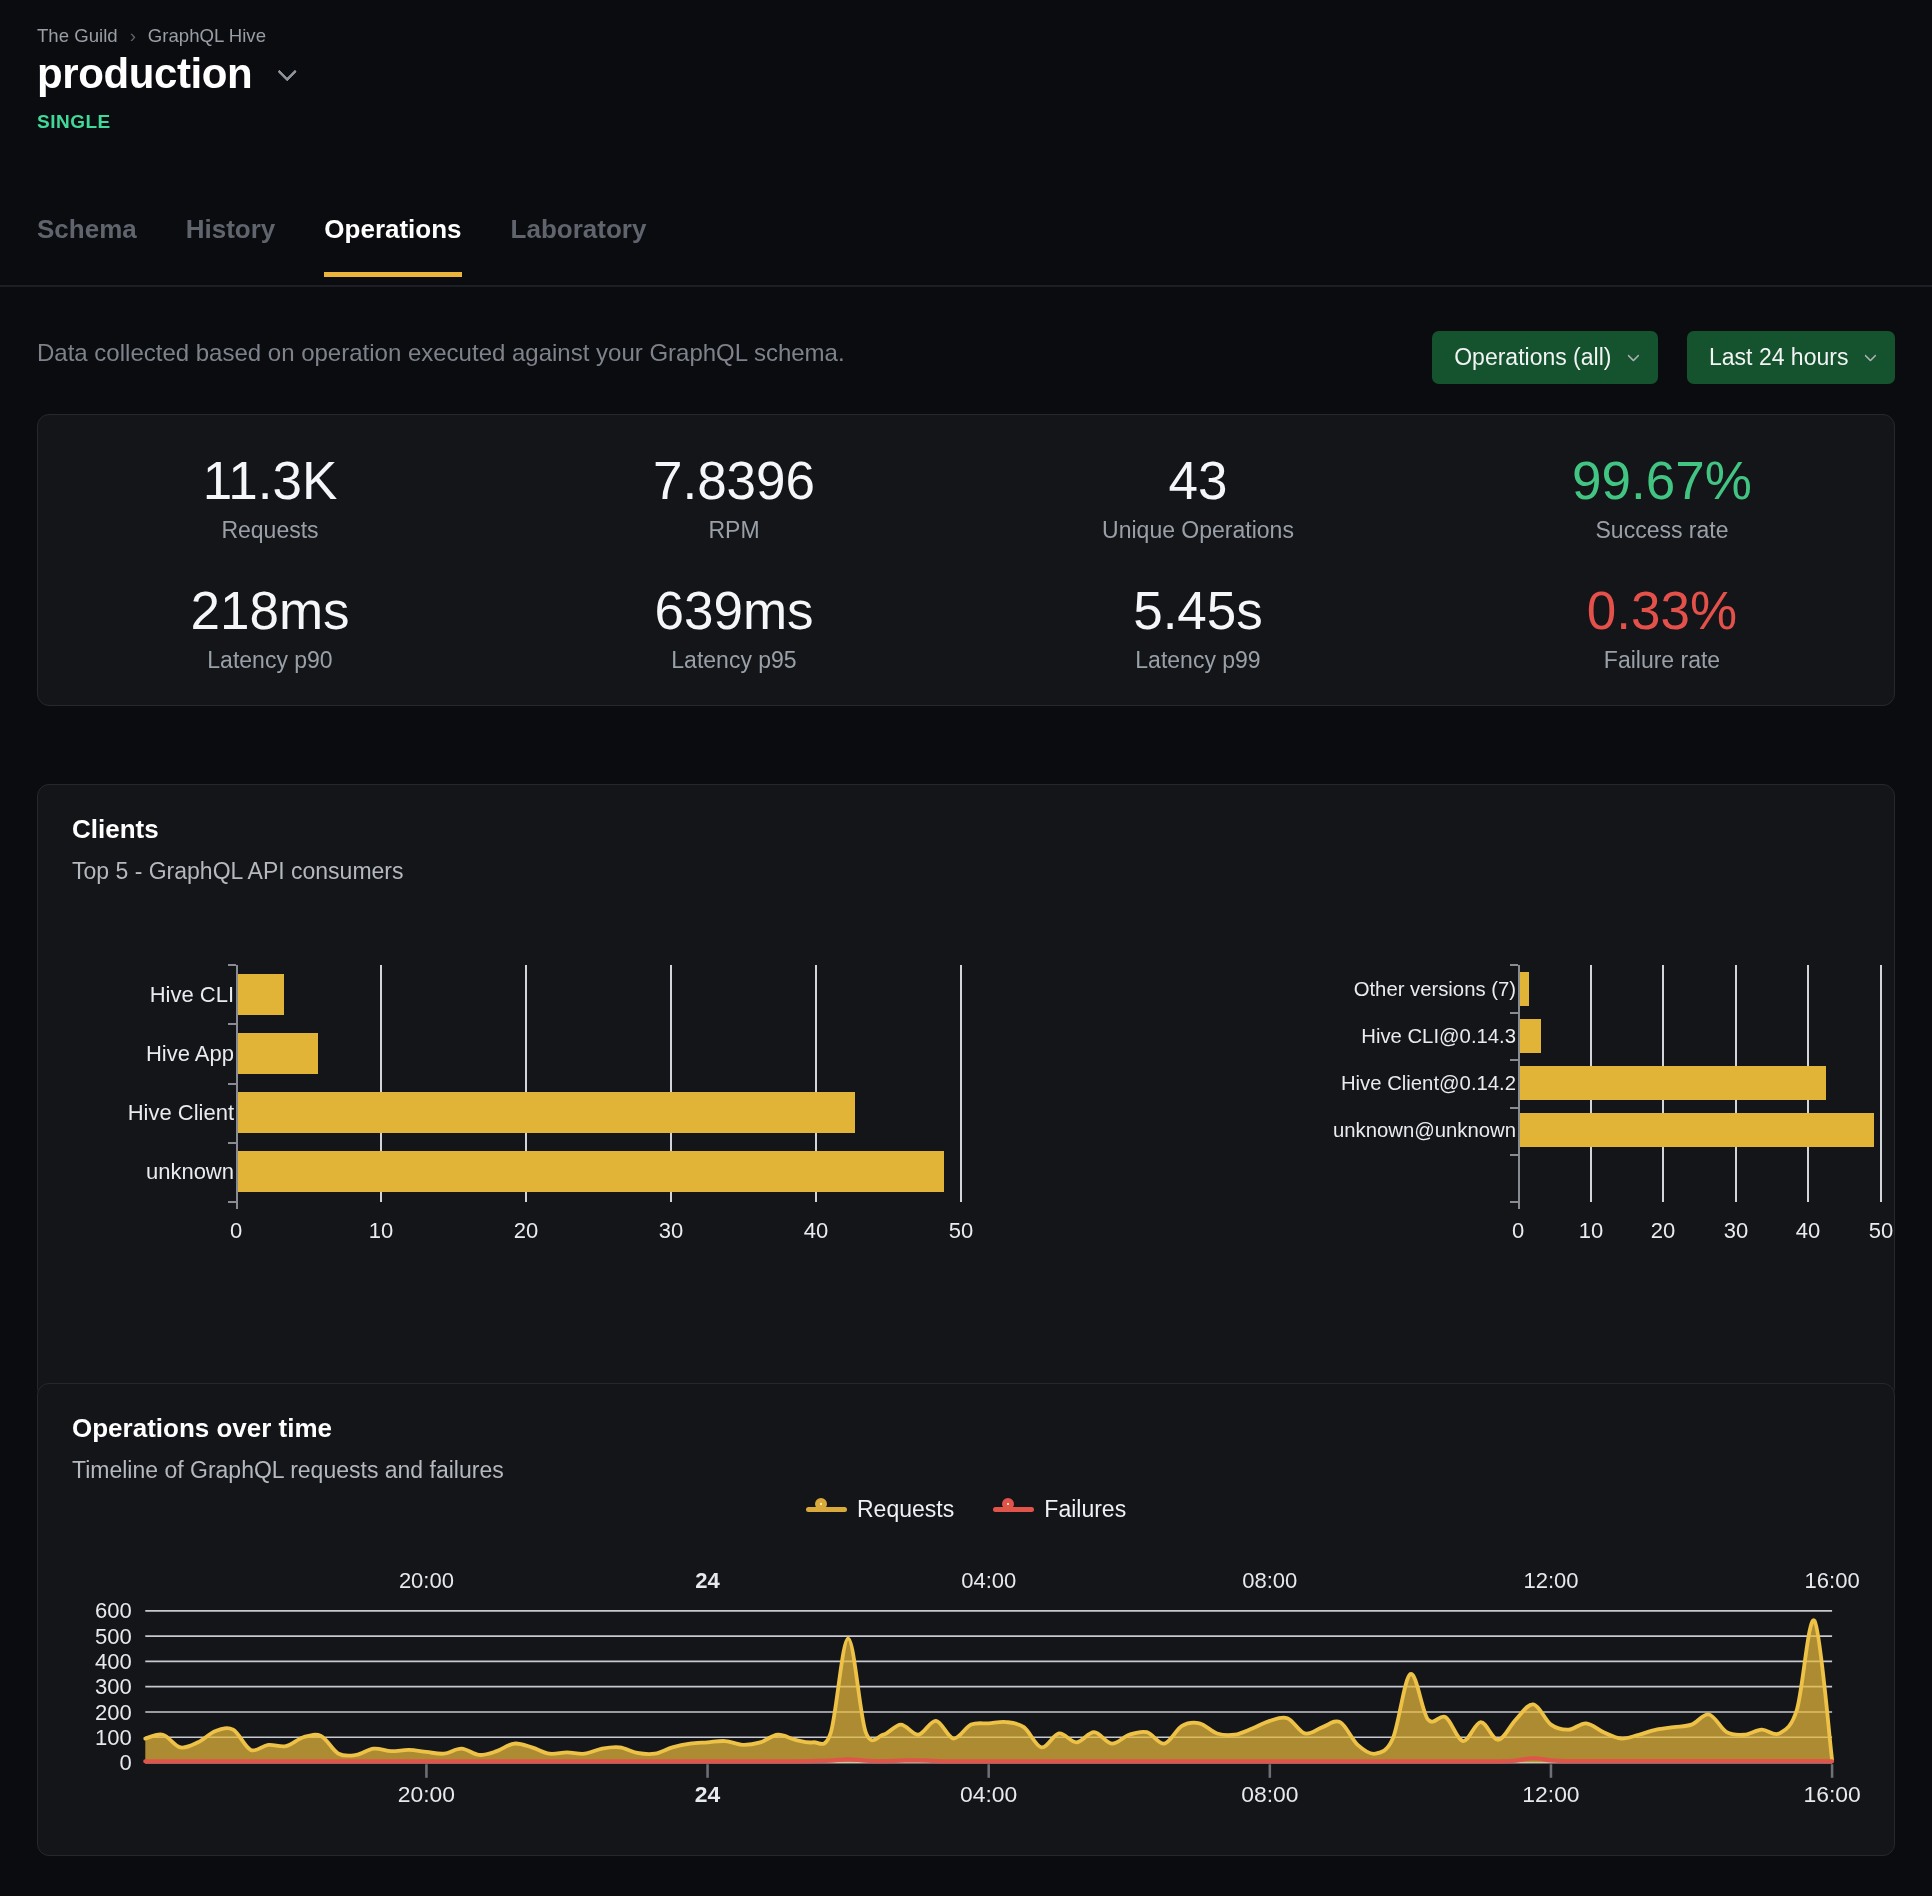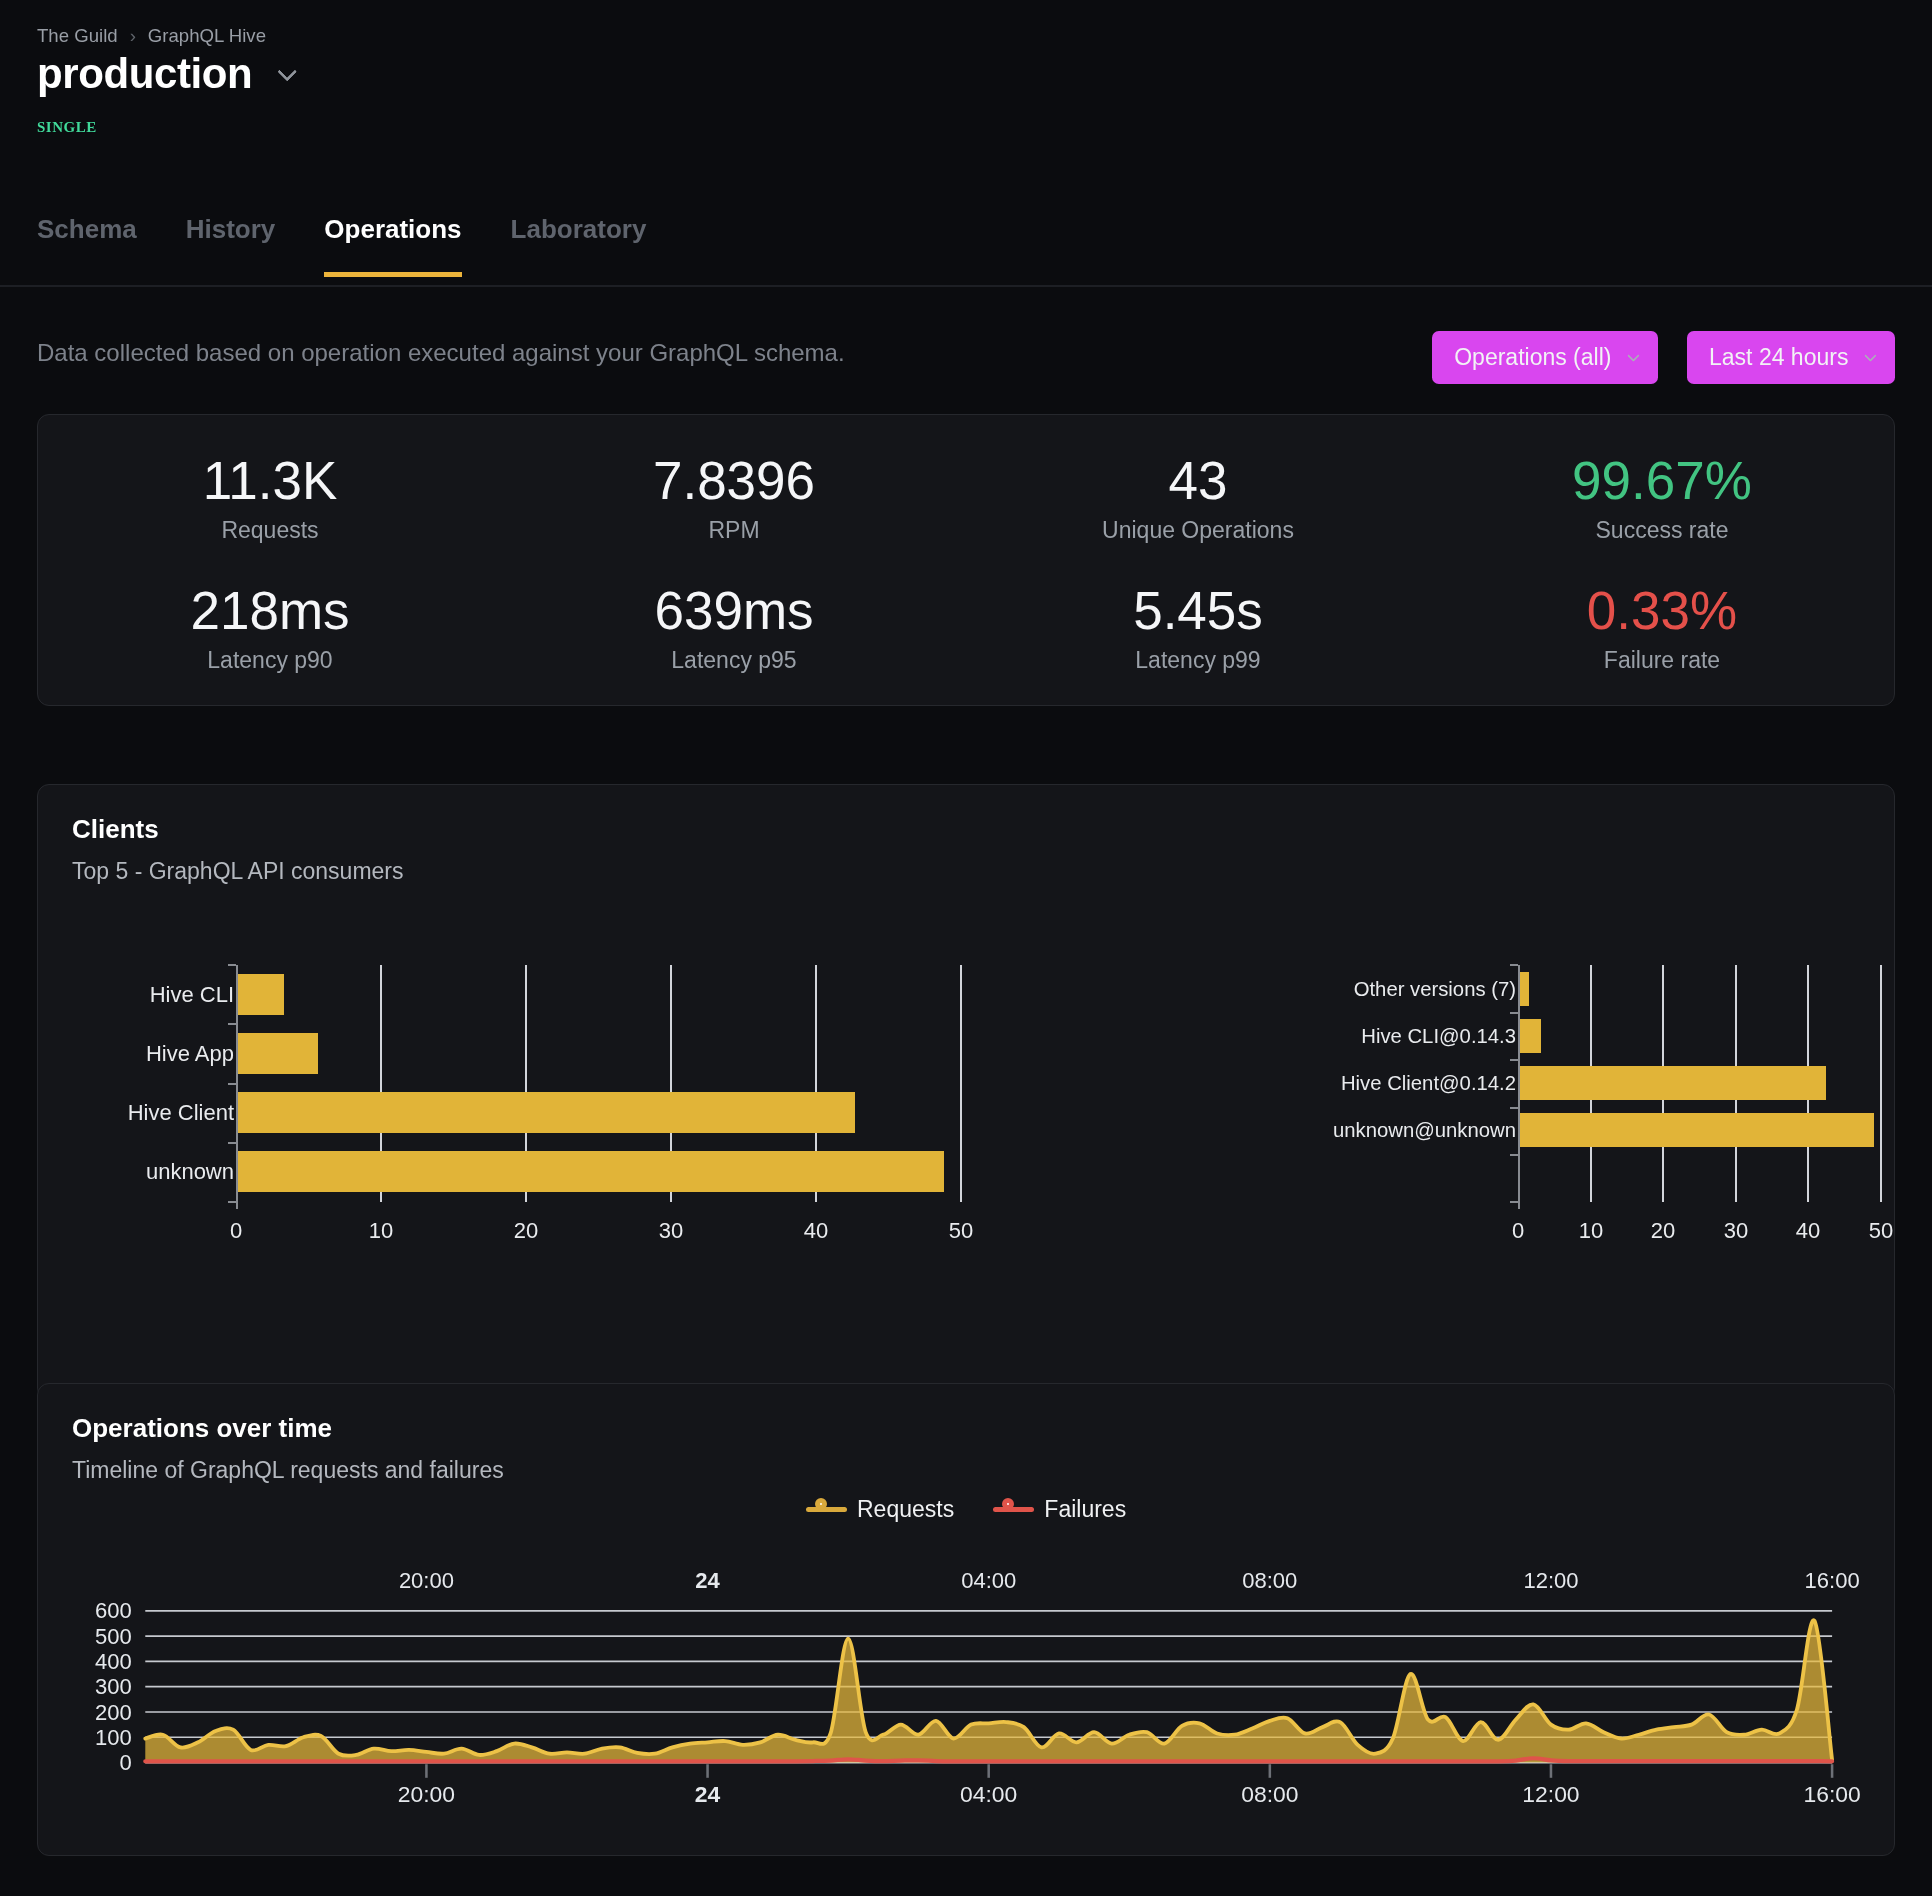--- a/index.html
+++ b/index.html
@@ -10,29 +10,29 @@
   }
   
   .breadcrumb { position:absolute; left:37px; top:25.4px; display:flex; align-items:center; gap:12px;
     font-size:18.6px; color:#999ea6; }
   .crumb { cursor:pointer; }
   .crumb-sep { color:#5f646b; font-size:18.6px; }
   .title-row { position:absolute; left:37px; top:49px; display:flex; align-items:center; gap:25.4px; }
   .target-title { font-size:42px; line-height:49px; font-weight:800; color:#ffffff; letter-spacing:-0.4px; }
   .chev { display:inline-block; width:13.6px; height:13.6px; border-right:3.4px solid #8f949b; border-bottom:3.4px solid #8f949b;
     transform:rotate(45deg) translateY(-3.4px); border-radius:1.7px; }
-  .badge { position:absolute; left:37px; top:119px; font-size:15px; font-weight:700; letter-spacing:0.5px;font-family:Liberation Serif, serif; }
+  .badge { position:absolute; left:37px; top:111px; font-size:19px; font-weight:700; letter-spacing:0.5px; }
   .tabs { position:absolute; left:37px; top:214px; display:flex; gap:49px; }
   .tab { font-size:26px; font-weight:700; color:#5f646d; padding-bottom:27px; border-bottom:5.1px solid transparent; cursor:pointer; }
   .tab.active { color:#ffffff; }
   .tabbar-divider { position:absolute; left:0; top:285px; width:1932px; height:1.7px; background:#1d1f24; }
   
   .description { position:absolute; left:37px; top:339px; font-size:24px; color:#7d828b; }
   .filters { position:absolute; right:37px; top:331px; display:flex; gap:29px; }
-  .select-btn { height:53px; padding:0 22px; border-radius:6.8px; background:#d946ef; display:flex; align-items:center; gap:15.3px;
+  .select-btn { height:53px; padding:0 22px; border-radius:6.8px; background:#14532d; display:flex; align-items:center; gap:15.3px;
     font-size:23px; color:#f2f3f5; cursor:pointer; }
   .select-btn .chev { width:9.3px; height:9.3px; border-width:2.5px; border-color:#aab0b7; transform:rotate(45deg) translateY(-2.5px); }
   
   .panel { position:absolute; left:37px; width:1858px; background:#141519; border:1.7px solid #26282d; border-radius:12px; }
   .panel-title { position:absolute; left:34px; top:29px; font-size:26px; font-weight:700; color:#ffffff; }
   .panel-subtitle { position:absolute; left:34px; top:73px; font-size:23px; color:#b4b8bf; }
   
   .stats { top:414px; height:292px; }
   .stats-grid { display:grid; grid-template-columns:repeat(4,1fr); grid-template-rows:1fr 1fr; height:100%; padding:17px 0 12px 0; }
   .stat-cell { display:flex; flex-direction:column; align-items:center; justify-content:center; }

